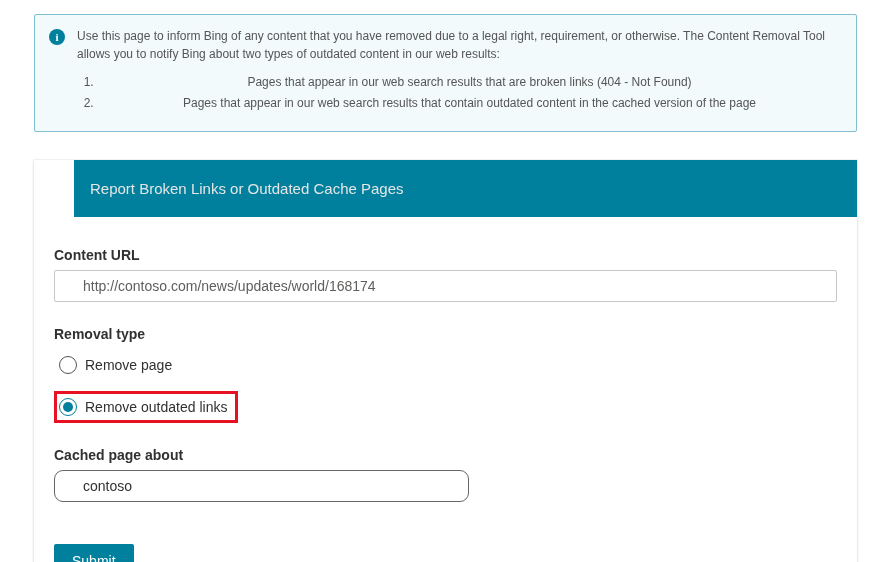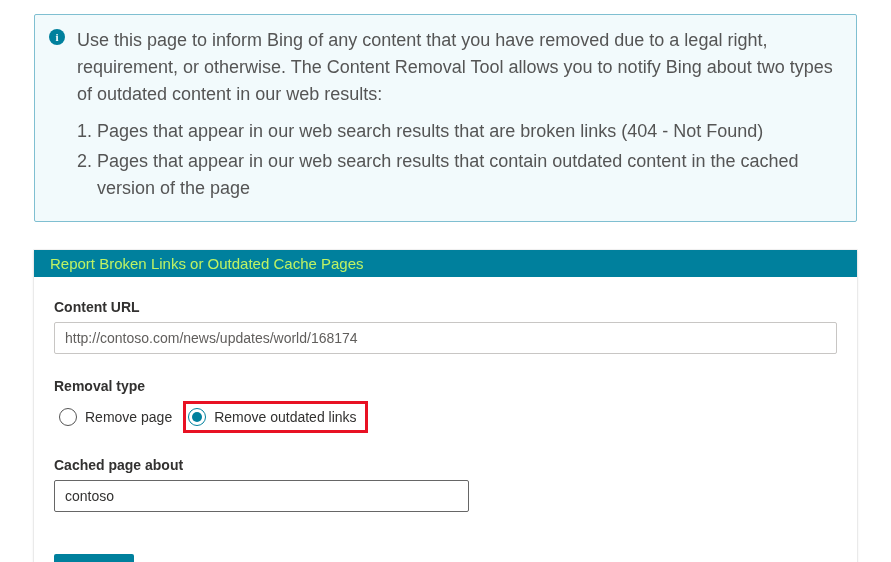--- a/index.html
+++ b/index.html
@@ -51,77 +51,82 @@
     color: #fff;
     font-size: 11px;
     font-weight: 700;
     display: flex;
     align-items: center;
     justify-content: center;
     font-family: Georgia, serif;
     margin-top: 2px;
   }
   .info-body {
-    font-size: 18px;
+    font-size: 12px;
     line-height: 1.5;
     color: #555;
   }
   .info-body p { margin: 0 0 10px 0; }
   .info-body ol {
     margin: 0;
     padding-left: 20px;
+    text-align: center;
   }
   .info-body ol li { margin-bottom: 3px; }
 
   
   .card {
     box-shadow: 0 1px 3px rgba(0,0,0,0.12), 0 0 0 1px rgba(0,0,0,0.04);
     background: #fff;
     margin-bottom: 10px;
   }
   .card-header {
     background: var(--teal);
-    color: #bef264;
+    color: #e5e5e5;
     font-size: 15px;
     font-weight: 400;
-    padding: 5px 16px;
+    padding: 20px 16px;
+    margin-left: 40px;
   }
   .card-body {
     padding: 22px 20px 26px 20px;
   }
 
   .field-group { margin-bottom: 24px; }
   .field-group:last-child { margin-bottom: 0; }
   .field-label {
     display: block;
     font-size: 14px;
     font-weight: 600;
     color: var(--text-dark);
     margin-bottom: 7px;
+    margin-top: 8px;
   }
   .text-input {
     width: 100%;
-    padding: 7px 10px;
+    padding: 7px 28px;
     font-size: 14px;
     border: 1px solid var(--border-gray);
     border-radius: 2px;
     color: var(--text-mid);
     font-family: inherit;
     outline: none;
   }
   .text-input.narrow {
     width: 415px;
     border-color: #666;
     color: var(--text-dark);
+    border-radius: 9px;
   }
 
   
   .radio-list {
     display: flex;
-    gap: 0;
+    flex-direction: column;
+    gap: 10px;
     align-items: flex-start;
   }
   .radio-option {
     display: flex;
     align-items: center;
     gap: 8px;
     padding: 4px 8px 4px 2px;
     cursor: pointer;
     border: 3px solid transparent;
   }

